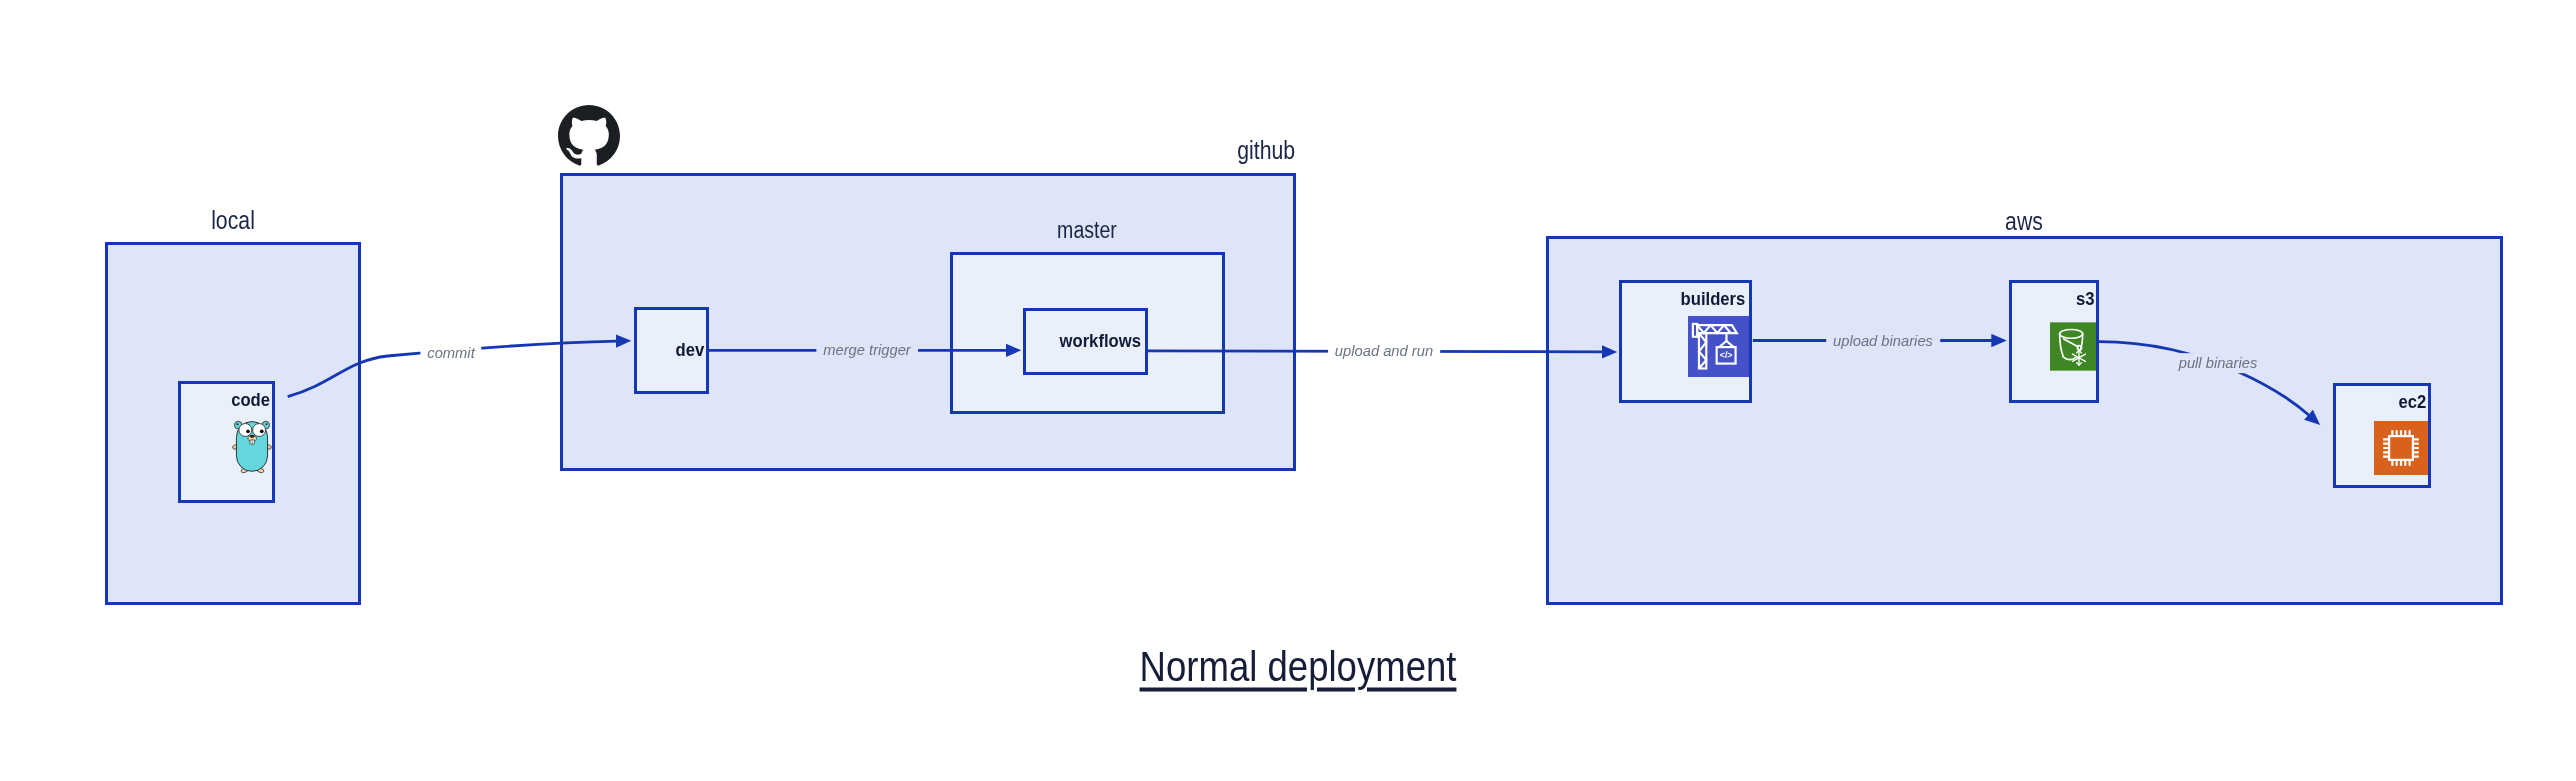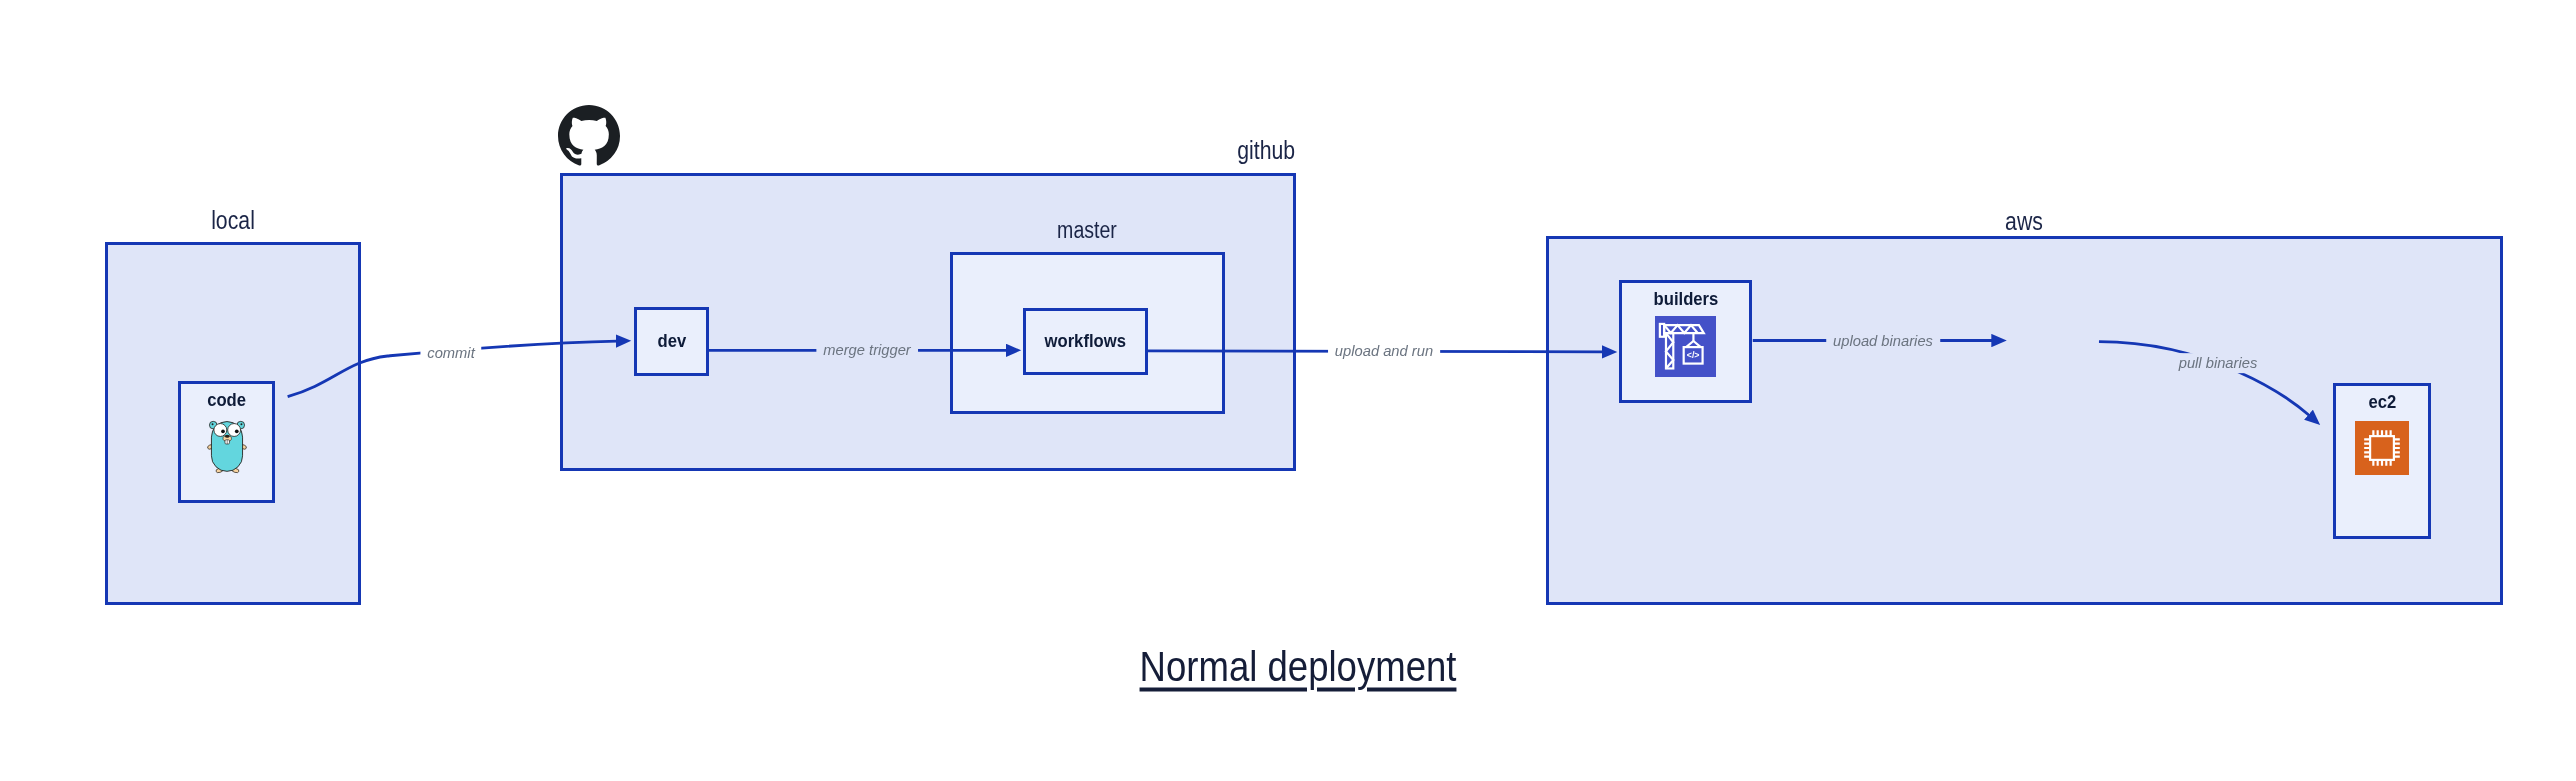--- a/index.html
+++ b/index.html
@@ -10,21 +10,21 @@
   
   .cbox{
     position:absolute;box-sizing:border-box;
     background:#dfe5f8;border:3.1px solid #1537b4;
   }
   .cbox.inner{background:#eaeffc;}
   
   .node{
     position:absolute;box-sizing:border-box;
     background:#eaeffc;border:3.1px solid #1537b4;
-    display:flex;flex-direction:column;align-items:center;
+    display:flex;flex-direction:column;align-items:flex-end;
   }
   .node.top{justify-content:flex-start;padding-top:6.2px;}
   .node.middle{justify-content:center;}
   
   .clabel{
     position:absolute;color:#1b2547;font-size:25px;line-height:1;
     white-space:nowrap;transform:translate(-50%,-50%) scaleX(.85);
   }
   .clabel.right{
     transform:translateY(-50%) scaleX(.85);transform-origin:100% 50%;
@@ -101,21 +101,21 @@
       <circle cx="61" cy="26" r="14.5" fill="#ffffff" stroke="#26221e" stroke-width="1.8"></circle>
       <circle cx="36" cy="29" r="4.2" fill="#111111"></circle>
       <circle cx="67" cy="29" r="4.2" fill="#111111"></circle>
       <ellipse cx="45.5" cy="45" rx="9.5" ry="6.5" fill="#f7d3a0" stroke="#26221e" stroke-width="1.5"></ellipse>
       <ellipse cx="45.5" cy="40" rx="5" ry="3.4" fill="#2b2016"></ellipse>
       <rect x="40.5" y="48" width="10" height="9.5" rx="2.5" fill="#ffffff" stroke="#26221e" stroke-width="1.5"></rect>
       <line x1="45.5" y1="48" x2="45.5" y2="57.5" stroke="#26221e" stroke-width="1.2"></line>
     </svg>
   </div>
 
-  <div class="node middle" style="left:634px;top:307px;width:75px;height:69px">
+  <div class="node middle" style="left:634px;top:307px;width:75px;height:87px">
     <div class="nlabel">dev</div>
   </div>
 
   <div class="node middle" style="left:1023px;top:308px;width:125px;height:67px">
     <div class="nlabel">workflows</div>
   </div>
 
   <div class="node top" style="left:1619px;top:280px;width:133px;height:123px">
     <div class="nlabel">builders</div>
 
@@ -128,22 +128,43 @@
         <rect x="18" y="28" width="12" height="58"></rect>
         <path d="M18 28 L30 43 L18 58 L30 72 L18 86"></path>
         <path d="M63 28 V41"></path>
         <path d="M63 41 L51 51 M63 41 L75 51"></path>
         <rect x="47" y="51" width="31" height="27"></rect>
       </g>
       <text x="62.5" y="69.5" text-anchor="middle" font-size="14.5" font-weight="bold" fill="#ffffff" font-family="Liberation Sans, sans-serif">&lt;/&gt;</text>
     </svg>
   </div>
 
+  <div class="node top" style="left:2009px;top:280px;width:90px;height:123px">
+    <div class="nlabel">s3</div>
 
-  <div class="node top" style="left:2333px;top:383px;width:98px;height:156px">
+    <svg class="icon" style="margin-top:12.4px" width="46" height="49" viewBox="0 0 100 105" aria-hidden="true">
+      <rect x="0" y="0" width="100" height="105" fill="#3f8624"></rect>
+      <g fill="none" stroke="#ffffff" stroke-width="3.6" stroke-linecap="round">
+        <ellipse cx="46" cy="25" rx="25" ry="9.5"></ellipse>
+        <path d="M21 25 C21 45 25 65 29 75 C37 83 50 83 56 76"></path>
+        <path d="M71 25 C71 40 69 52 66 60"></path>
+        <path d="M30 36 L61 53"></path>
+        <circle cx="64" cy="55" r="4.5"></circle>
+      </g>
+      <g stroke="#ffffff" stroke-width="3" stroke-linecap="round">
+        <path d="M63 61 V93"></path>
+        <path d="M49 69 L77 85"></path>
+        <path d="M77 69 L49 85"></path>
+        <path d="M63 61 L58 66 M63 61 L68 66"></path>
+        <path d="M63 93 L58 88 M63 93 L68 88"></path>
+      </g>
+    </svg>
+  </div>
+
+  <div class="node top" style="left:2333px;top:383px;width:98px;height:105px">
     <div class="nlabel">ec2</div>
 
     <svg class="icon" style="margin-top:8.2px" width="54" height="54" viewBox="0 0 100 100" aria-hidden="true">
       <rect x="0" y="0" width="100" height="100" fill="#d8621c"></rect>
       <g fill="none" stroke="#ffffff" stroke-width="4">
         <rect x="28" y="28" width="44" height="44"></rect>
         <path d="M34 17V28M42 17V28M50 17V28M58 17V28M66 17V28
                  M34 72V83M42 72V83M50 72V83M58 72V83M66 72V83
                  M17 34H28M17 42H28M17 50H28M17 58H28M17 66H28
                  M72 34H83M72 42H83M72 50H83M72 58H83M72 66H83"></path>

